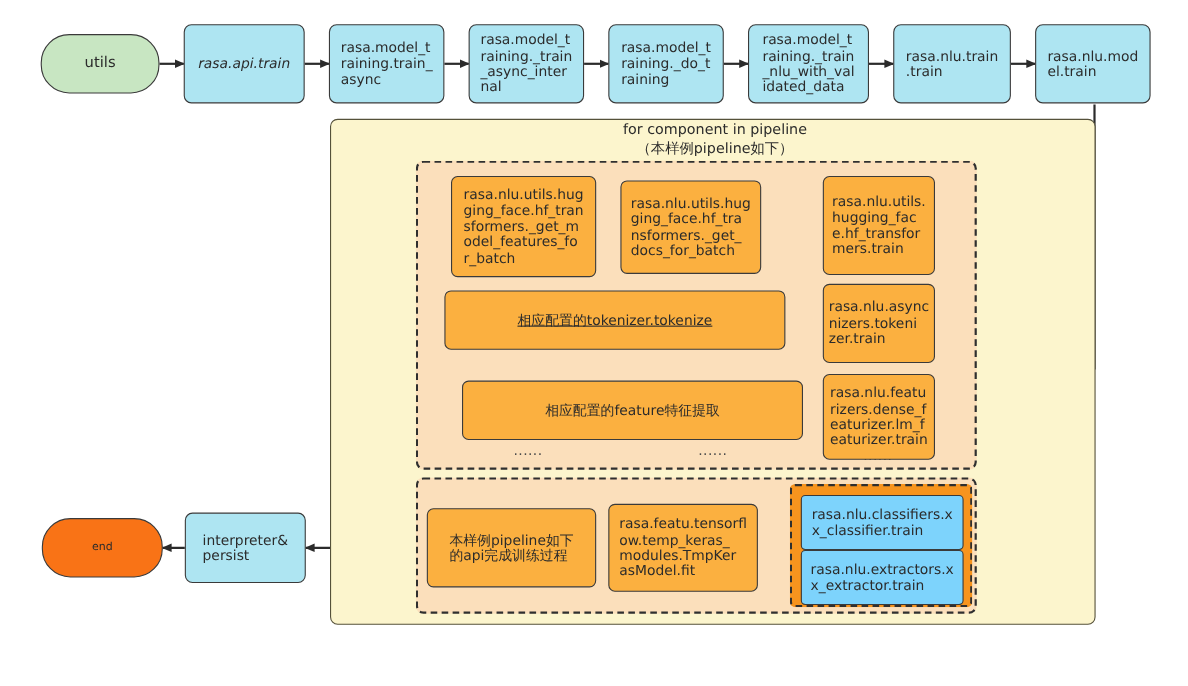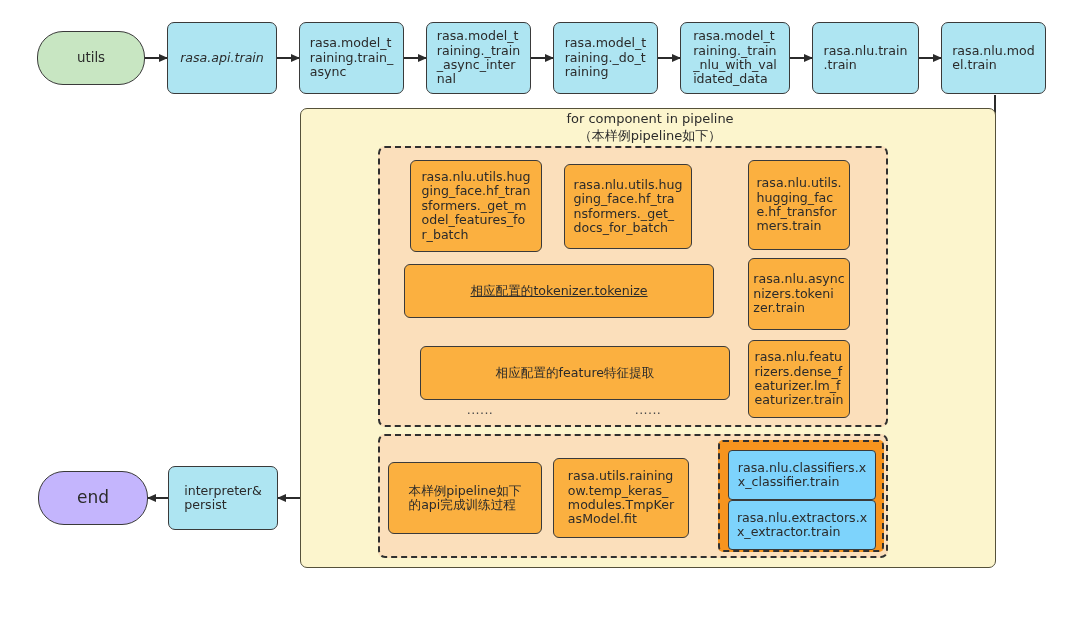--- a/index.html
+++ b/index.html
@@ -39,24 +39,24 @@
     border-radius: 7px;
     font-size: 12.6px;
   }
   .green {
     background: #c8e6c2;
     border: 1.8px solid #3a3a3a;
     border-radius: 26px;
     font-size: 13.4px;
   }
   .pink {
-    background: #c4b5fd;
+    background: #f97316;
     border: 1.8px solid #3a3a3a;
     border-radius: 26px;
-    font-size: 17px;
+    font-size: 10px;
   }
   .orange {
     background: #fbb040;
     border: 1.7px solid #3a3a3a;
     border-radius: 6px;
     font-size: 12.6px;
   }
   .orange-sq {
     background: #7dd3fc;
     border: 1.7px solid #3a3a3a;
@@ -212,21 +212,21 @@
 eaturizer.lm_f
 eaturizer.train</div>
 
 <div class="ellipsis" style="left:450px; top:402px; width:60px;">......</div>
 <div class="ellipsis" style="left:618px; top:402px; width:60px;">......</div>
 <div class="ellipsis" style="left:768px; top:406px; width:60px;">......</div>
 
 <div class="node orange" style="left:388px; top:462px; width:154px; height:72px;">本样例pipeline如下
 的api完成训练过程</div>
 
-<div class="node orange" style="left:553px; top:458px; width:136px; height:80px;">rasa.utils.raining
+<div class="node orange" style="left:553px; top:458px; width:136px; height:80px;">rasa.featu.tensorfl
 ow.temp_keras_
 modules.TmpKer
 asModel.fit</div>
 
 <div class="node orange-sq" style="left:728px; top:450px; width:148px; height:50px;">rasa.nlu.classifiers.x
 x_classifier.train</div>
 
 <div class="node orange-sq" style="left:728px; top:500px; width:148px; height:50px;">rasa.nlu.extractors.x
 x_extractor.train</div>
 

